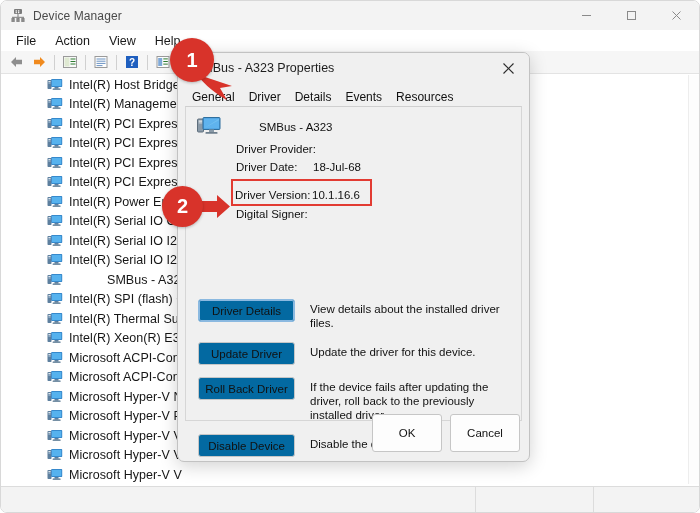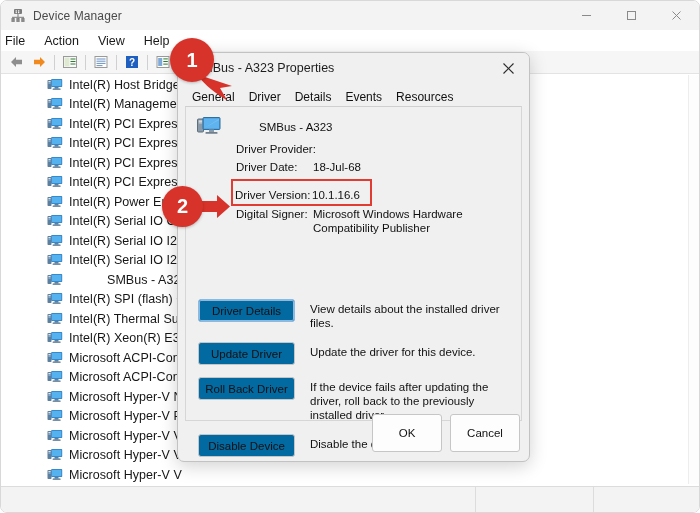--- a/index.html
+++ b/index.html
@@ -70,21 +70,21 @@
   .wc-btn svg { display: block; }
 
   
   #menubar {
     position: absolute;
     left: 0; top: 29px;
     width: 100%; height: 21px;
     background: #ffffff;
     display: flex;
     align-items: center;
-    padding-left: 4px;
+    padding-left: 15px;
     box-sizing: border-box;
   }
   .menu-item {
     font-size: 12.5px;
     color: #1a1a1a;
     margin-right: 19px;
     white-space: nowrap;
   }
 
   
@@ -831,21 +831,20 @@
       <div class="info-row">
         <span class="info-label">Driver Date:</span>
         <span class="info-value">18-Jul-68</span>
       </div>
       <div class="info-row highlight">
         <span class="info-label">Driver Version:</span>
         <span class="info-value">10.1.16.6</span>
       </div>
       <div class="info-row">
         <span class="info-label">Digital Signer:</span>
-        <span class="info-value">Microsoft Windows Hardware Compatibility Publisher</span>
       </div>
     </div>
 
     <div id="actions">
       <div class="action-row">
         <div class="act-btn focused">Driver Details</div>
         <div class="act-desc">View details about the installed driver files.</div>
       </div>
       <div class="action-row">
         <div class="act-btn">Update Driver</div>

